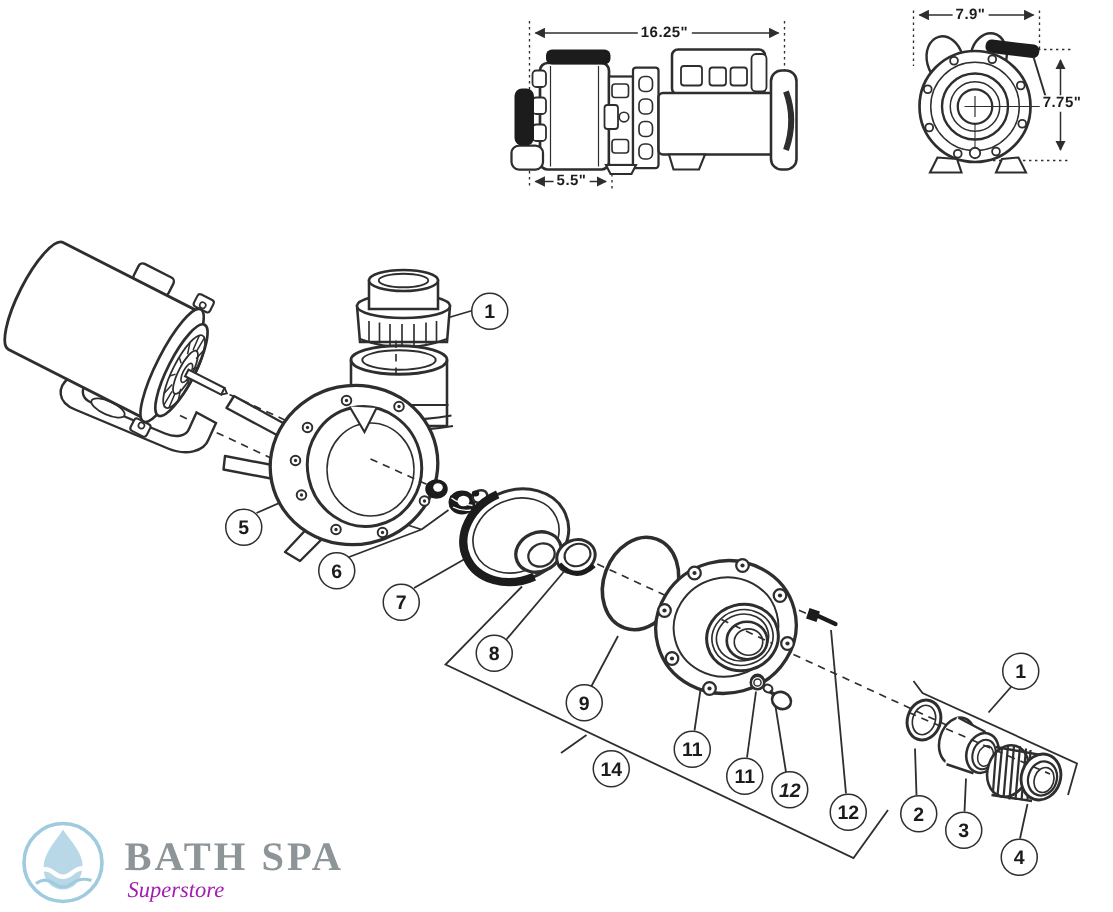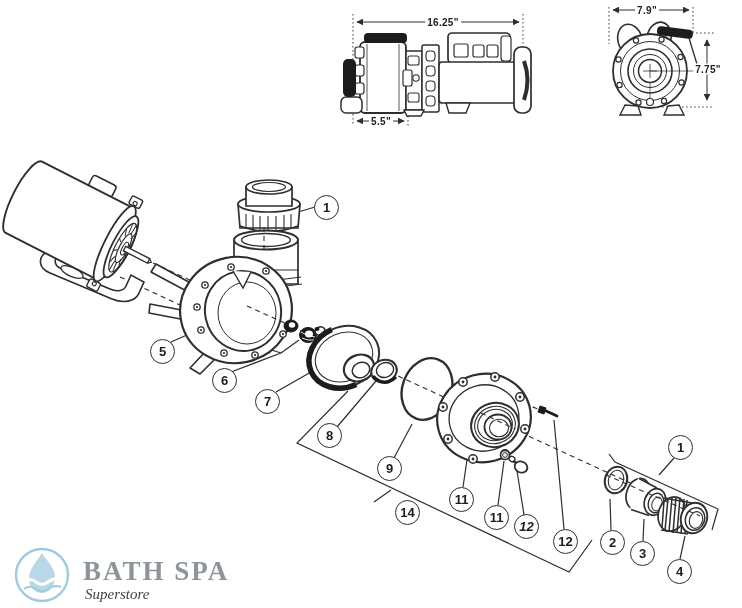--- a/index.html
+++ b/index.html
@@ -13,21 +13,21 @@
   .callout { position:absolute; width:25px; height:25px; box-sizing:border-box;
              border:1.6px solid #2e2e2e; border-radius:50%; background:#fff;
              display:flex; align-items:center; justify-content:center;
              font:600 13px "Liberation Sans", sans-serif; color:#1c1c1c; z-index:5; }
   .dim { position:absolute; transform:translate(-50%,-50%); background:#fff; padding:0 2px;
          font:700 10px "Liberation Sans", sans-serif; color:#1d1d1d; letter-spacing:0.3px; z-index:4;
          white-space:nowrap; }
   .logo { position:absolute; left:13px; top:546px; display:flex; align-items:center; z-index:6; }
   .logo-text { margin-left:12px; }
   .logo-name { margin-top:8px; font:700 27px "Liberation Serif", serif; color:#8d9598; letter-spacing:2px; }
-  .logo-tag  { margin-top:-1px; margin-left:2px; font:italic 400 15px "Liberation Serif", serif; color:#404040; }
+  .logo-tag  { margin-top:-1px; margin-left:2px; font:italic 400 15px "Liberation Serif", serif; color:#a21caf; }
 </style>
 </head>
 <body>
 
 <div class="stage">
 
   <svg class="art" width="742" height="608" viewBox="0 0 742 608">
     <defs>
       <marker id="arr" viewBox="0 0 10 10" refX="9" refY="5" markerWidth="7" markerHeight="7" orient="auto-start-reverse">
           <path d="M0,0 L10,5 L0,10 Z" fill="#2e2e2e"></path>

